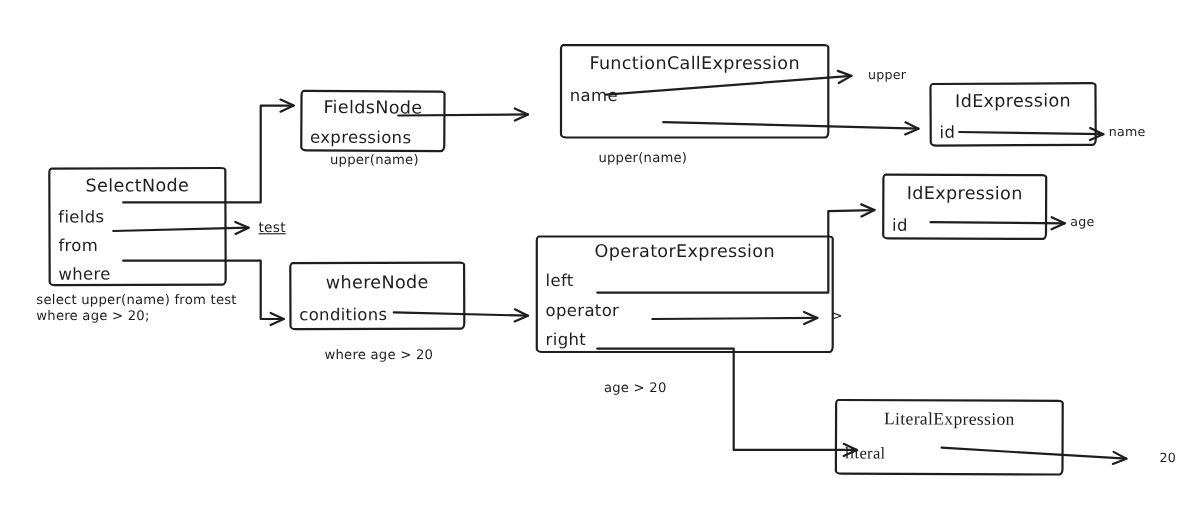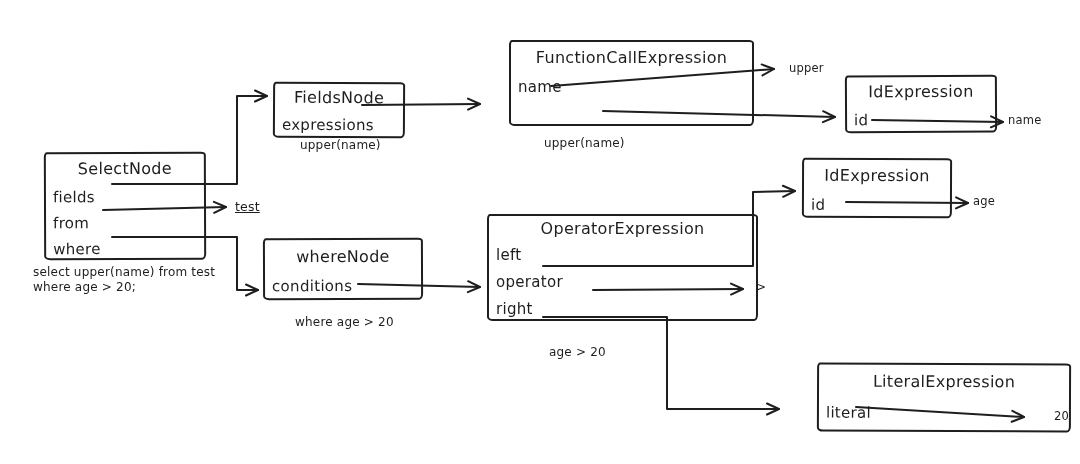--- a/index.html
+++ b/index.html
@@ -95,21 +95,21 @@
     <div class="node-row" style="line-height:27px">conditions</div>
   </div>
 
   <div class="node" style="left:487px; top:214px; width:271px; height:107px;">
     <div class="node-title" style="line-height:26px">OperatorExpression</div>
     <div class="node-row" style="line-height:27px">left</div>
     <div class="node-row" style="line-height:27px">operator</div>
     <div class="node-row" style="line-height:27px">right</div>
   </div>
 
-  <div class="node" style="left:817px; top:363px; width:254px; height:69px; transform:rotate(0.2deg);">
+  <div class="node" style="left:759px; top:363px; width:208px; height:69px; transform:rotate(0.2deg);font-family:Liberation Serif, serif;">
     <div class="node-title" style="line-height:34px">LiteralExpression</div>
     <div class="node-row" style="line-height:28px">literal</div>
   </div>
 
   <div class="caption" style="left:33px; top:265px;">
     <div>select upper(name) from test</div>
     <div>where age &gt; 20;</div>
   </div>
   <div class="caption" style="left:300px; top:138px;">upper(name)</div>
   <div class="caption" style="left:544px; top:136px;">upper(name)</div>

